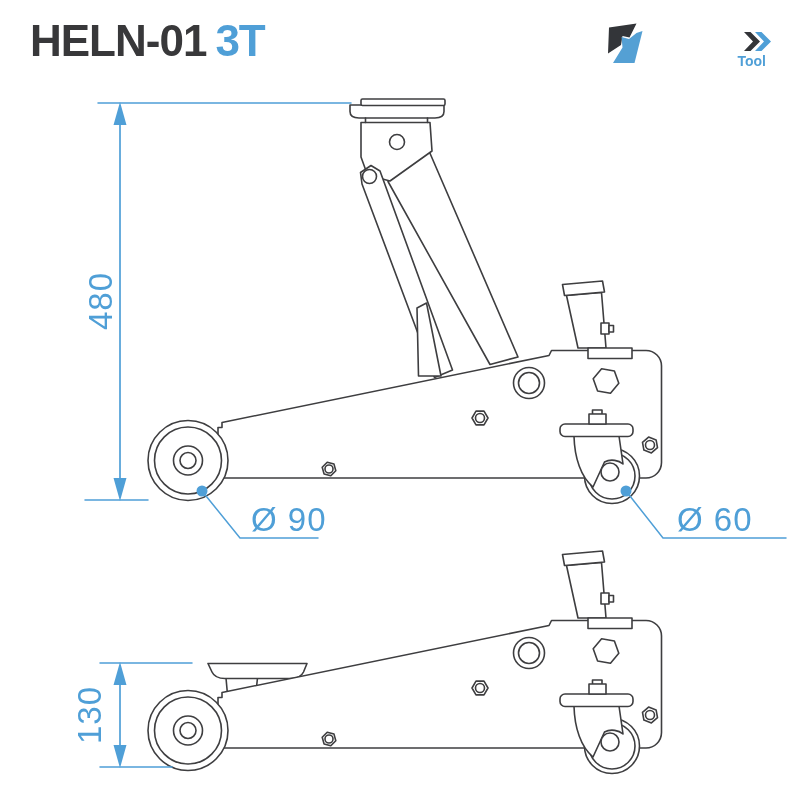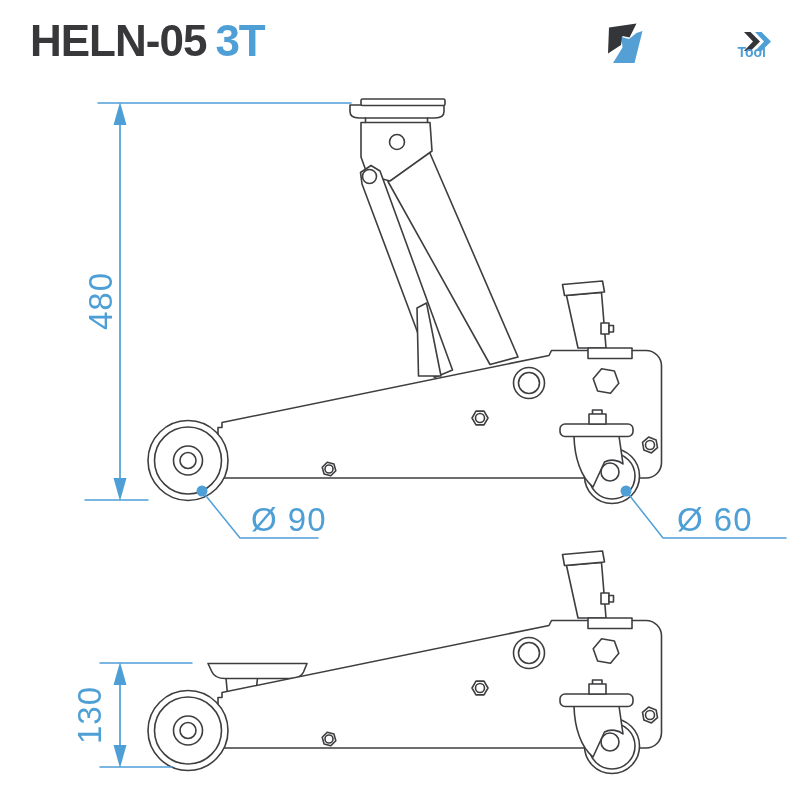--- a/index.html
+++ b/index.html
@@ -4,37 +4,37 @@
 <style>
   html,body{margin:0;padding:0;background:#ffffff;}
   .page{position:relative;width:800px;height:800px;background:#ffffff;overflow:hidden;
         font-family:"Liberation Sans",sans-serif;}
   .title{position:absolute;left:30px;top:16px;font-size:44px;font-weight:800;
          letter-spacing:-1px;color:#38383a;white-space:nowrap;}
   .title .cap{color:#4f9fd7;margin-left:9px;}
   .logo-icon{position:absolute;left:603px;top:20px;}
   .brand{position:absolute;left:646px;top:12px;font-size:45px;font-weight:800;
          letter-spacing:-2px;color:#333539;}
-  .tagline{position:absolute;left:722px;top:44px;width:44px;text-align:right;
+  .tagline{position:absolute;left:722px;top:53px;width:44px;text-align:right;
            font-size:14px;font-weight:700;color:#4f9fd7;}
   .chevrons{position:absolute;left:744px;top:32px;}
   svg.drawing{position:absolute;left:0;top:0;}
   .ink{stroke:#3e3e40;stroke-width:1.6;fill:#ffffff;stroke-linejoin:round;stroke-linecap:round;}
   .inkn{stroke:#3e3e40;stroke-width:1.6;fill:none;stroke-linejoin:round;stroke-linecap:round;}
   .blue{stroke:#4f9fd7;stroke-width:1.7;fill:none;stroke-linecap:round;}
   .bluethin{stroke:#4f9fd7;stroke-width:1.5;fill:none;stroke-linecap:round;}
   .bluef{fill:#4f9fd7;stroke:none;}
   .dimtext{fill:#4f9fd7;font-size:33px;letter-spacing:1px;font-family:"Liberation Sans",sans-serif;}
 </style>
 </head>
 <body>
 
 <div class="page">
 
-  <div class="title"><span>HELN-05</span><span class="cap">3T</span></div>
+  <div class="title"><span>HELN-01</span><span class="cap">3T</span></div>
 
   <svg class="logo-icon" width="40" height="44" viewBox="0 0 40 44">
     <polygon points="6,7.5 33.5,3.5 26.5,17.5 19.5,16 18,25 5,33.5" fill="#333539"></polygon>
     <polygon points="33.5,13 39.5,11 31.5,43 10,43 19.5,27.5 18.5,17 26,19" fill="#54a0d4"></polygon>
   </svg>
   <svg class="chevrons" width="28" height="20" viewBox="0 0 28 20">
     <path d="M0,0 L9,9.5 L0,19 L6.5,19 L16,9.5 L6.5,0 Z" fill="#333539"></path>
     <path d="M11,0 L20,9.5 L11,19 L17.5,19 L27,9.5 L17.5,0 Z" fill="#4f9fd7"></path>
   </svg>
   <div class="tagline">Tool</div>

